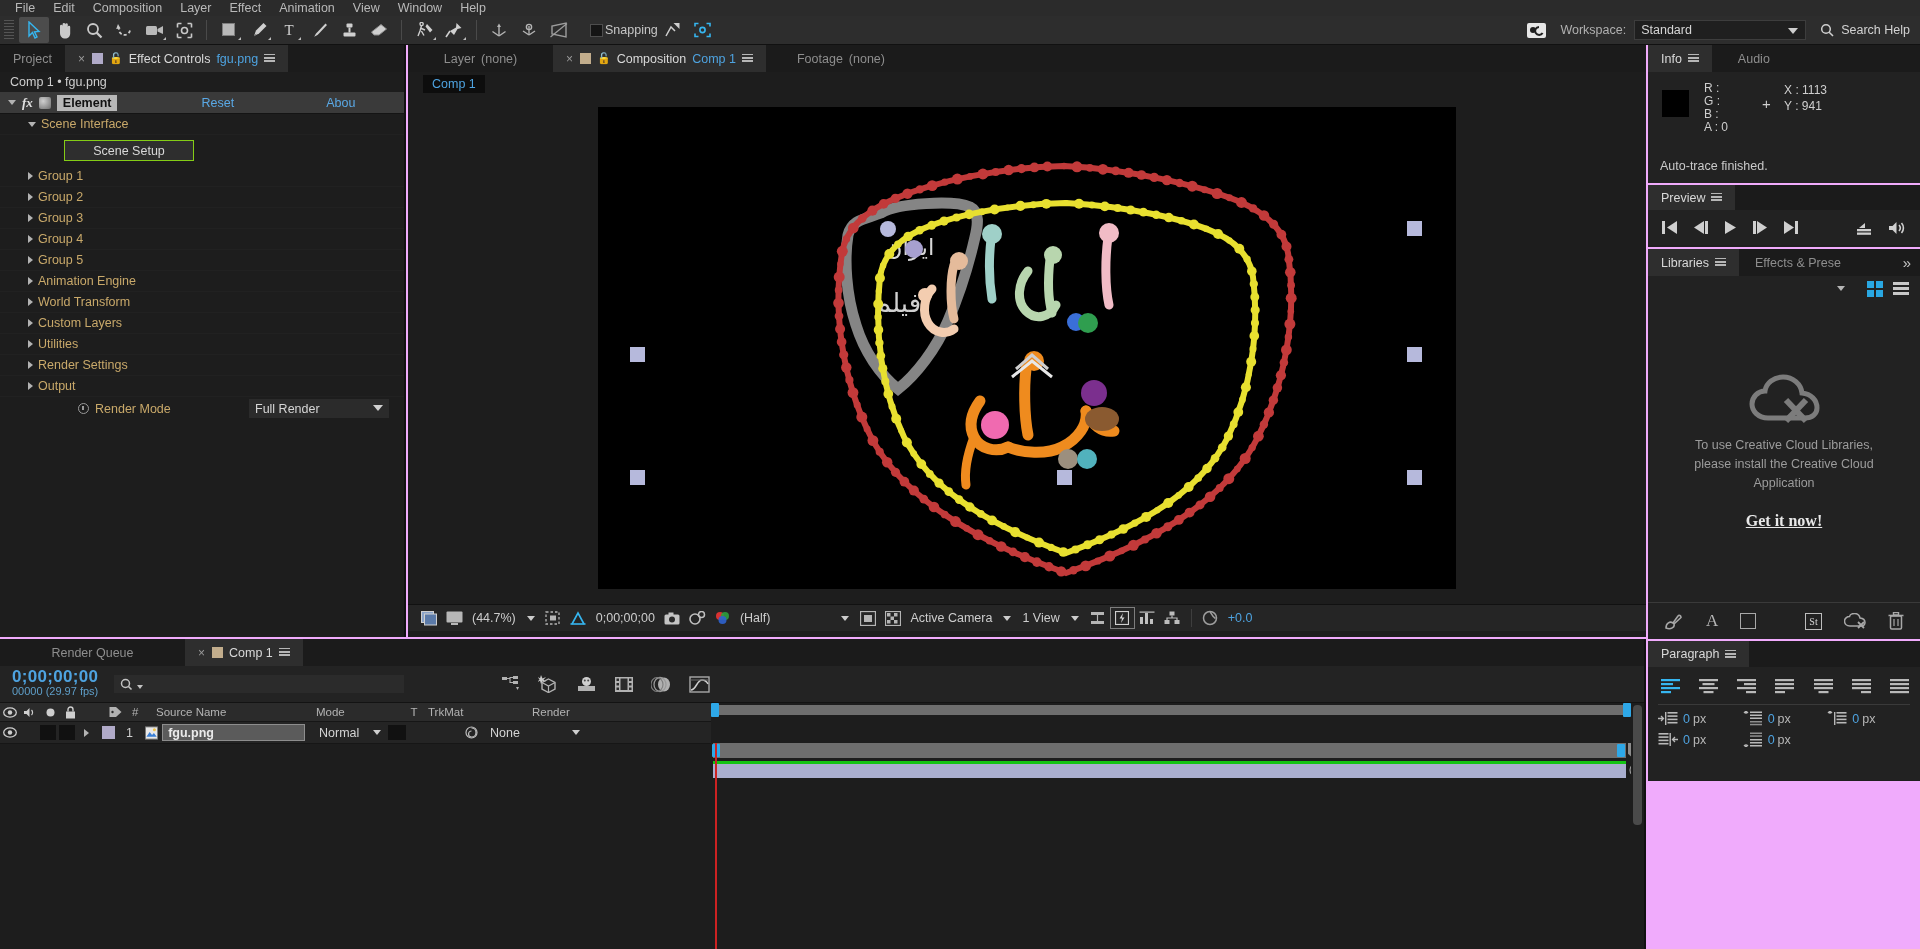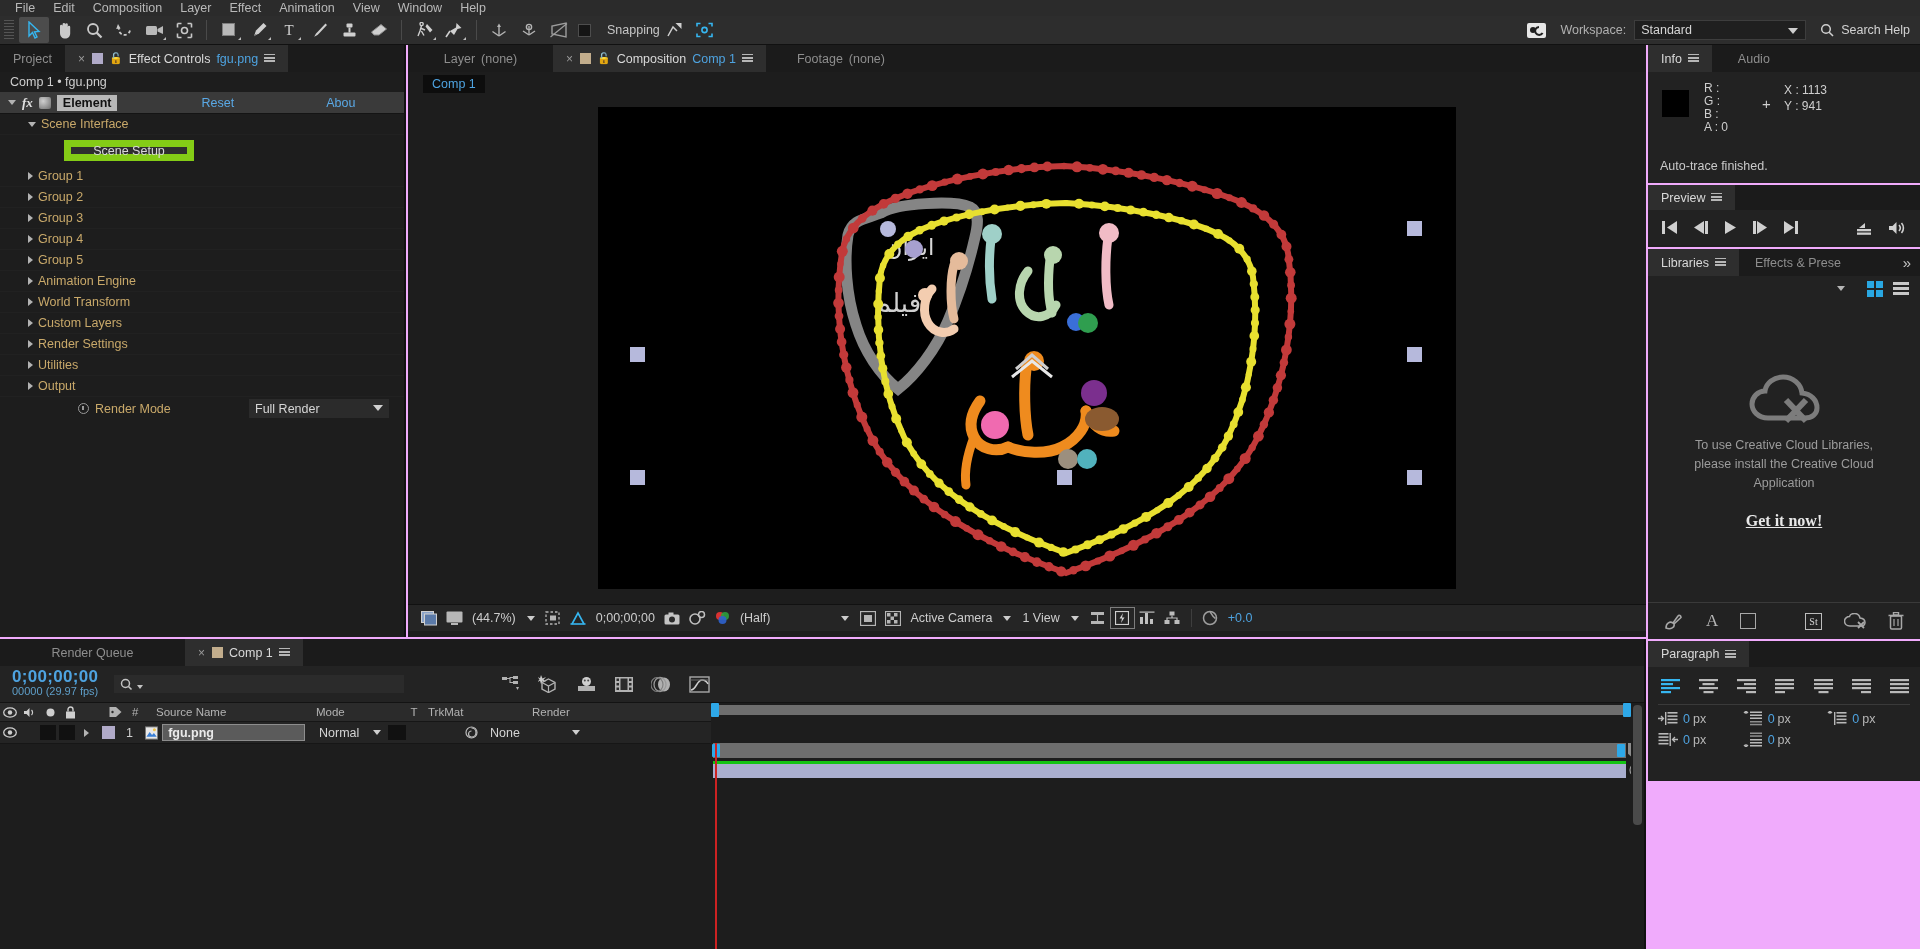--- a/index.html
+++ b/index.html
@@ -29,21 +29,21 @@
   }
   .grip { width: 10px; height: 20px; margin: 0 5px 0 4px;
     background: repeating-linear-gradient(to bottom, #6a6a6a 0 1px, transparent 1px 3px);
     opacity: .65; }
   .tbtn { width: 30px; height: 26px; display: flex; align-items: center; justify-content: center;
     position: relative; }
   .tbtn.sel { background: #4c4c4c; border-radius: 2px; }
   .tbtn .corner { position: absolute; right: 3px; bottom: 3px; width: 0; height: 0;
     border-left: 3px solid transparent; border-bottom: 3px solid #bdbdbd; }
   .tsep { width: 1px; height: 20px; background: #4a4a4a; margin: 0 7px; }
-  .snapwrap { display: flex; align-items: center; gap: 16px; margin-left: 4px; text-align: right; }
+  .snapwrap { display: flex; align-items: center; gap: 2px; margin-left: 16px; text-align: right; }
   .snapbox { width: 13px; height: 13px; background: #151515; border: 1px solid #4d4d4d; }
   .snaplabel { font-size: 12.5px; color: #c6c6c6; }
   .tbright { margin-left: auto; display: flex; align-items: center; padding-right: 10px; gap: 0; }
   .wsLabel { font-size: 12.5px; color: #b0b0b0; margin: 0 8px 0 9px; }
   .wsSelect { width: 172px; height: 20px; background: #1f1f1f; border: 1px solid #3d3d3d;
     display: flex; align-items: center; padding: 0 6px; position: relative; }
   .wsSelect span { font-size: 12.5px; color: #d6d6d6; }
   .caret { width: 0; height: 0; border-left: 5px solid transparent; border-right: 5px solid transparent;
     border-top: 6px solid #cfcfcf; }
   .wsSelect .caret { position: absolute; right: 7px; top: 7px; }
@@ -82,21 +82,21 @@
     background: radial-gradient(circle at 35% 35%, #cfcfcf, #6d6d6d); }
   .effname { background: #b8b8b8; color: #111; font-size: 12.5px; font-weight: bold;
     padding: 1px 6px; }
   .ec-link { color: #5aa9e6; font-size: 12.5px; }
   .ec-row { height: 21px; display: flex; align-items: center; font-size: 12.5px;
     color: #c9a96a; border-bottom: 1px solid #212121; }
   .ec-row .tri { margin-right: 5px; }
   .ec-indent1 { padding-left: 28px; }
   .ec-indent2 { padding-left: 34px; }
   .scene-setup-btn { margin: 5px 0 5px 64px; width: 130px; height: 21px; background: #2e2e2e;
-    border: 7px solid #84cc16; color: #d8d8d8; font-size: 12.5px; display: flex;
+    border: 1px solid #84cc16; color: #d8d8d8; font-size: 12.5px; display: flex;
     align-items: center; justify-content: center; }
   .rmrow { height: 23px; display: flex; align-items: center; font-size: 12.5px; color: #c9a96a; margin-left: 44px; }
   .stopwatch { width: 11px; height: 11px; border: 1.5px solid #9a9a9a; border-radius: 50%;
     display: inline-block; margin-right: 6px; position: relative; }
   .stopwatch::after { content: ''; position: absolute; left: 3px; top: 1.5px; width: 1.5px;
     height: 4px; background: #9a9a9a; }
   .rm-select { margin-left: auto; margin-right: 15px; width: 140px; height: 19px; background: #2b2b2b;
     display: flex; align-items: center; padding: 0 6px; position: relative; color: #d6d6d6; }
   .rm-select .caret { position: absolute; right: 6px; top: 6px; border-top-color: #d0d0d0; }
 
@@ -457,25 +457,25 @@
       <div class="ec-row ec-indent1">
         <span class="tri"></span>
         <span>World Transform</span>
       </div>
       <div class="ec-row ec-indent1">
         <span class="tri"></span>
         <span>Custom Layers</span>
       </div>
       <div class="ec-row ec-indent1">
         <span class="tri"></span>
-        <span>Render Settings</span>
+        <span>Utilities</span>
       </div>
       <div class="ec-row ec-indent1">
         <span class="tri"></span>
-        <span>Utilities</span>
+        <span>Render Settings</span>
       </div>
       <div class="ec-row ec-indent1">
         <span class="tri"></span>
         <span>Output</span>
       </div>
 
       <div class="rmrow ec-indent2">
         <span class="stopwatch"></span>
         <span>Render Mode</span>
         <span class="rm-select">

